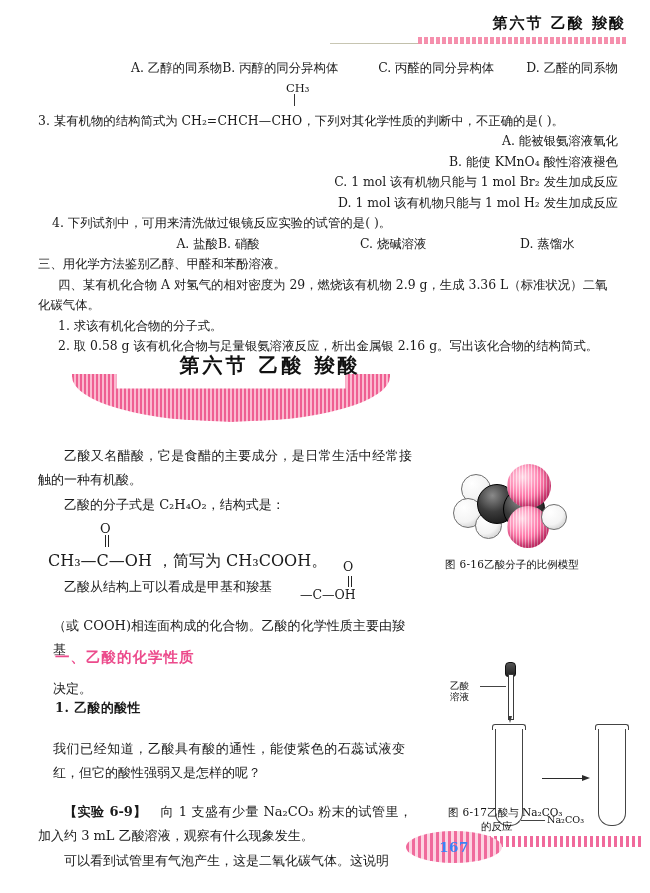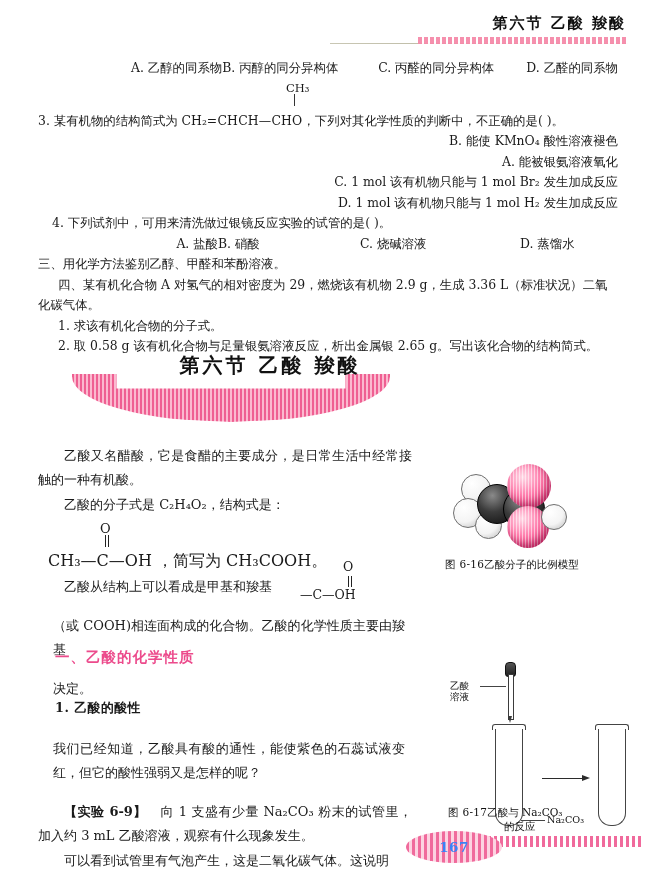--- a/index.html
+++ b/index.html
@@ -351,21 +351,21 @@
     background: #2b2b2b;
   }
   .arrow-head {
     position: absolute;
     width: 0; height: 0;
     border-top: 3.4px solid transparent;
     border-bottom: 3.4px solid transparent;
     border-left: 8px solid #2b2b2b;
   }
   .fig617 .fig-cap { width: 195px; }
-  .fig617 .fig-cap .line2 { display: block; margin-left: 56px; }
+  .fig617 .fig-cap .line2 { display: block; margin-left: 33px; }
 
   
   .footer {
     position: absolute;
     left: 0;
     bottom: 22px;
     width: 650px;
     height: 40px;
   }
   .foot-stripe {
@@ -425,39 +425,39 @@
 
   <div class="branch-wrap">
     <span class="branch-ch3">CH₃</span>
     <span class="branch-bond"></span>
   </div>
 
   <div class="ex-row">
     <span>3. 某有机物的结构简式为 CH₂</span><span class="formula">=CHCH—CHO</span><span>，下列对其化学性质的判断中，不正确的是(      )。</span>
   </div>
 
+  <div class="indent1">A. 能被银氨溶液氧化</div>
   <div class="indent1">B. 能使 KMnO₄ 酸性溶液褪色</div>
-  <div class="indent1">A. 能被银氨溶液氧化</div>
   <div class="indent1">C. 1 mol 该有机物只能与 1 mol Br₂ 发生加成反应</div>
   <div class="indent1">D. 1 mol 该有机物只能与 1 mol H₂ 发生加成反应</div>
 
   <div class="indent-hang">4. 下列试剂中，可用来清洗做过银镜反应实验的试管的是(      )。</div>
 
   <div class="ex-row opt-line">
     <span class="opt indent1" style="width:142px">A. 盐酸</span>
     <span class="opt" style="width:142px">B. 硝酸</span>
     <span class="opt" style="width:160px">C. 烧碱溶液</span>
     <span class="opt">D. 蒸馏水</span>
   </div>
 
   <div>三、用化学方法鉴别乙醇、甲醛和苯酚溶液。</div>
   <div class="indent2">四、某有机化合物 A 对氢气的相对密度为 29，燃烧该有机物 2.9 g，生成 3.36 L（标准状况）二氧</div>
   <div>化碳气体。</div>
   <div class="indent2">1. 求该有机化合物的分子式。</div>
-  <div class="indent2">2. 取 0.58 g 该有机化合物与足量银氨溶液反应，析出金属银 2.65 g。写出该化合物的结构简式。</div>
+  <div class="indent2">2. 取 0.58 g 该有机化合物与足量银氨溶液反应，析出金属银 2.16 g。写出该化合物的结构简式。</div>
 </div>
 
 <div class="section-banner">
   <div class="banner-ribbon"></div>
   <div class="banner-text">第六节   乙酸   羧酸</div>
 </div>
 
 <div class="body-col">
   <p class="para">乙酸又名醋酸，它是食醋的主要成分，是日常生活中经常接触的一种有机酸。</p>
   <p class="para">乙酸的分子式是 C₂H₄O₂，结构式是：</p>

